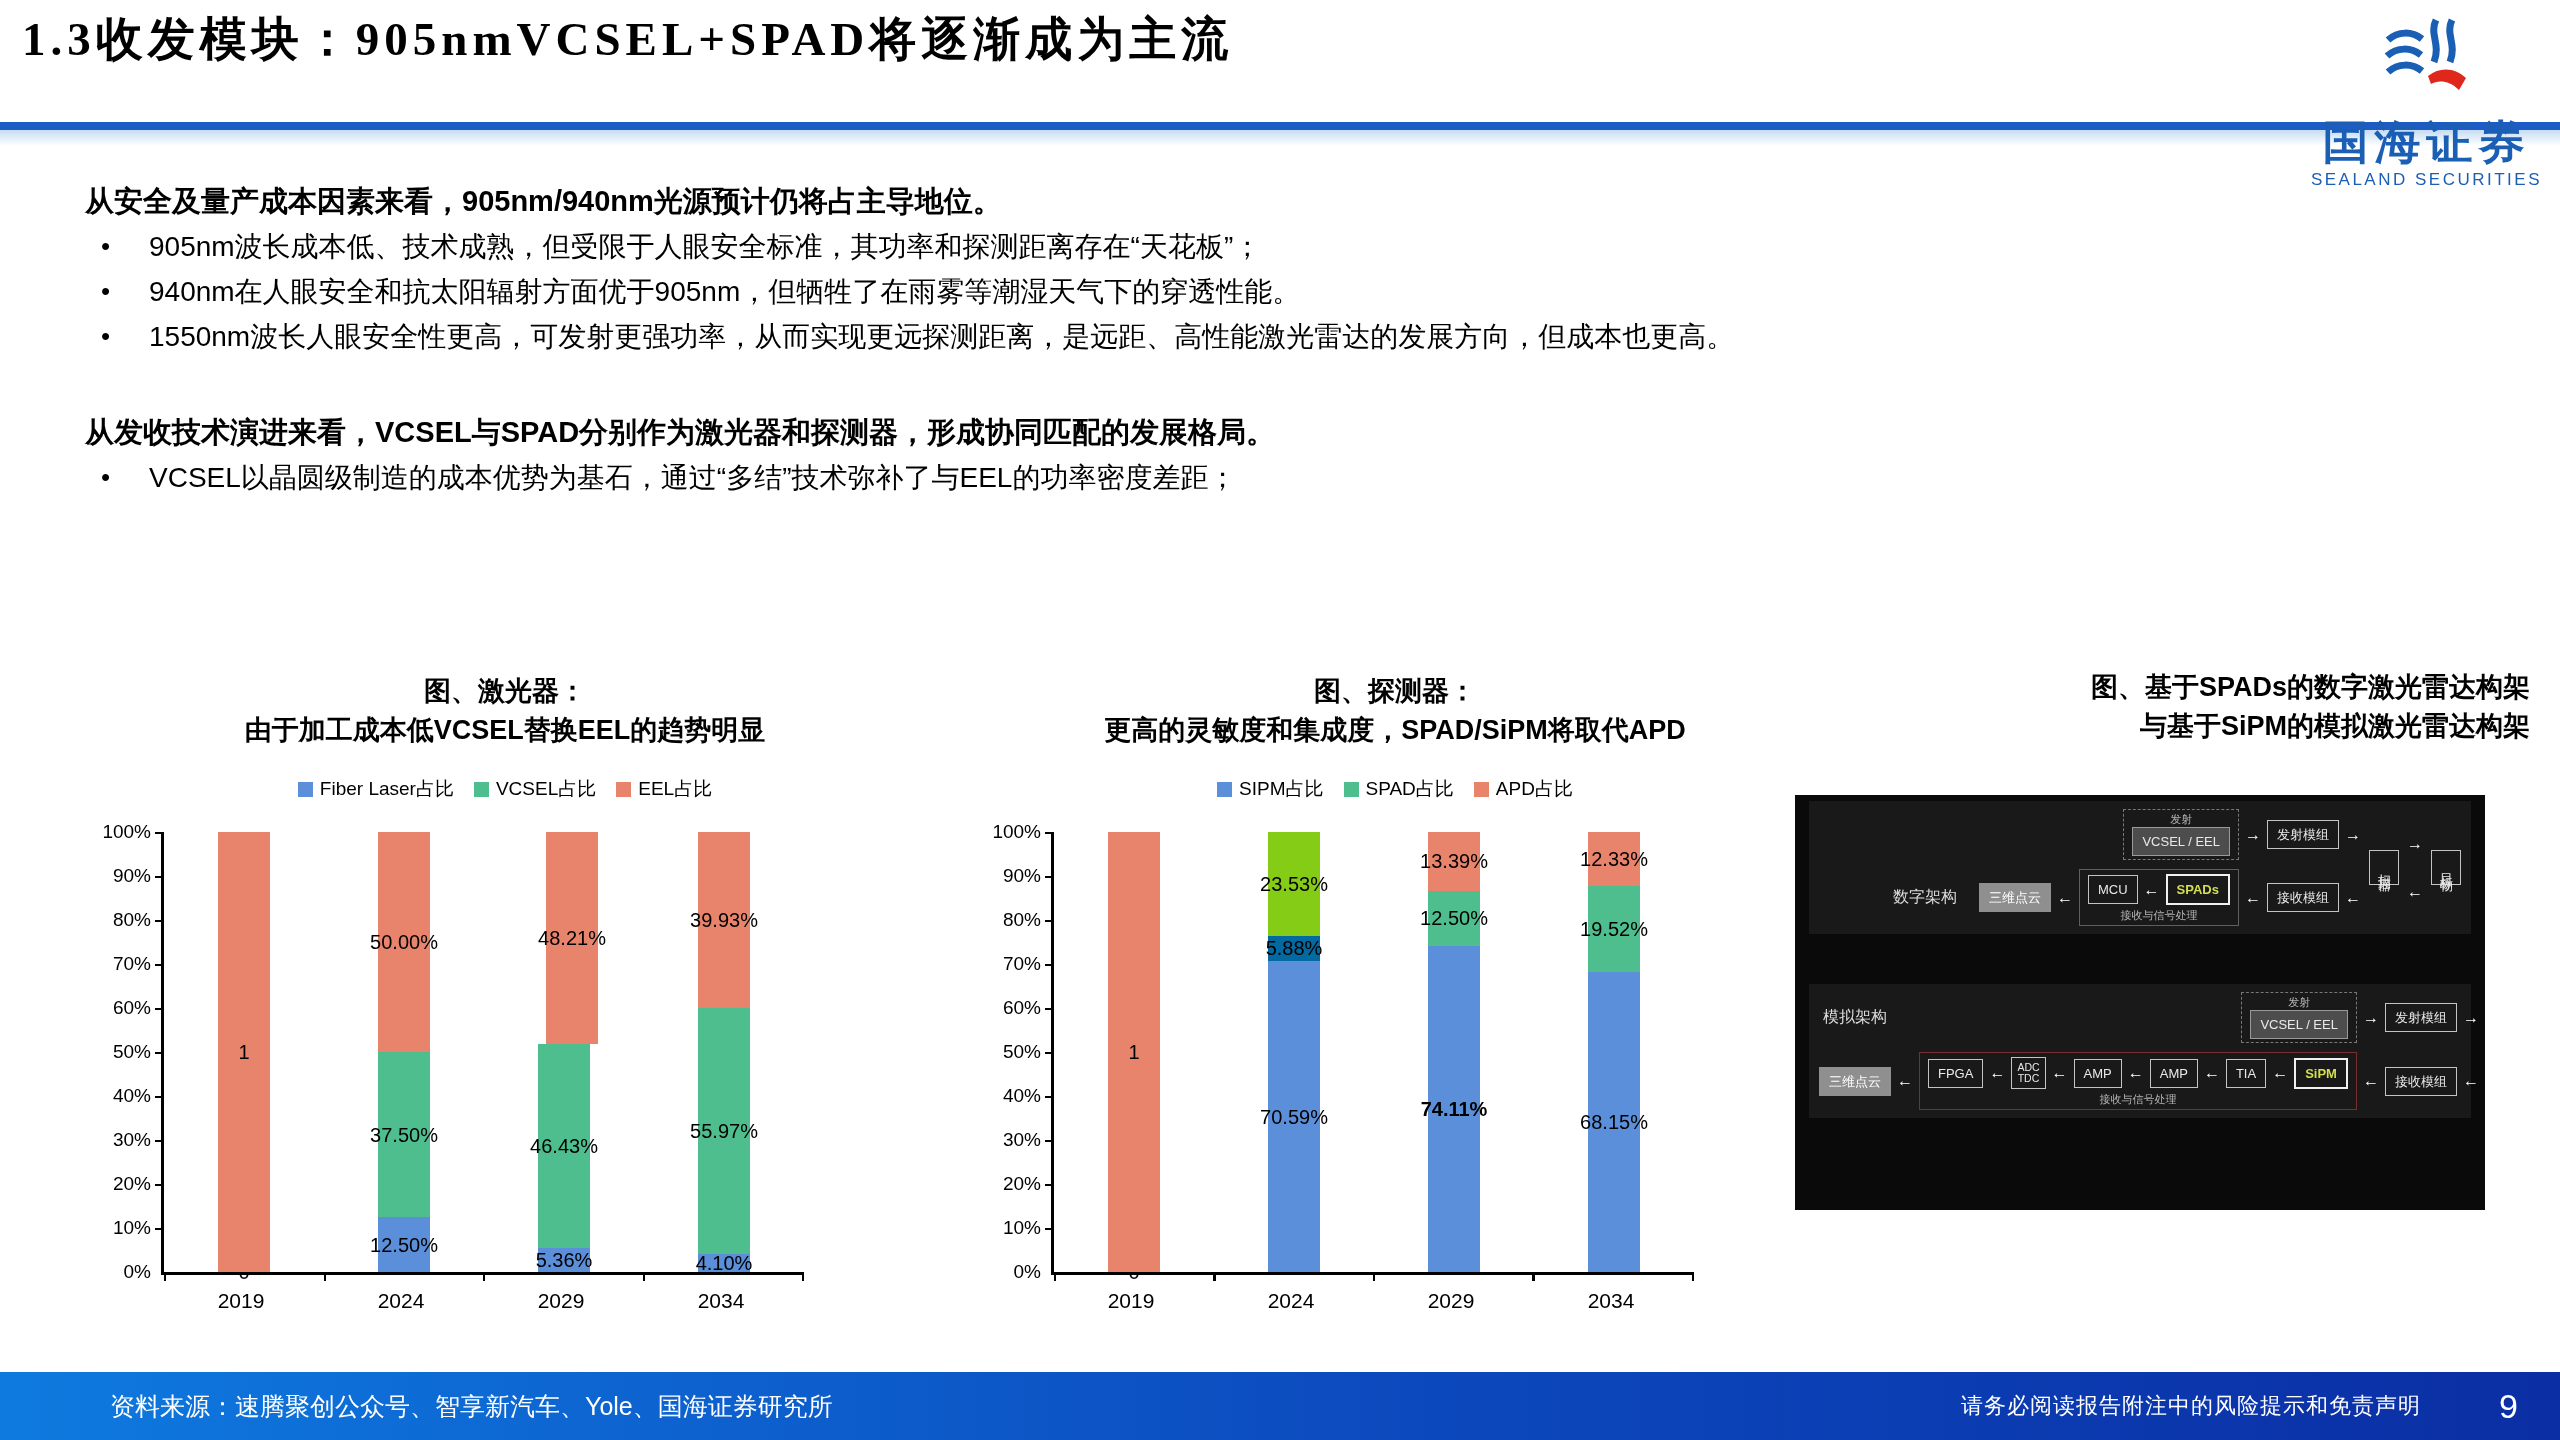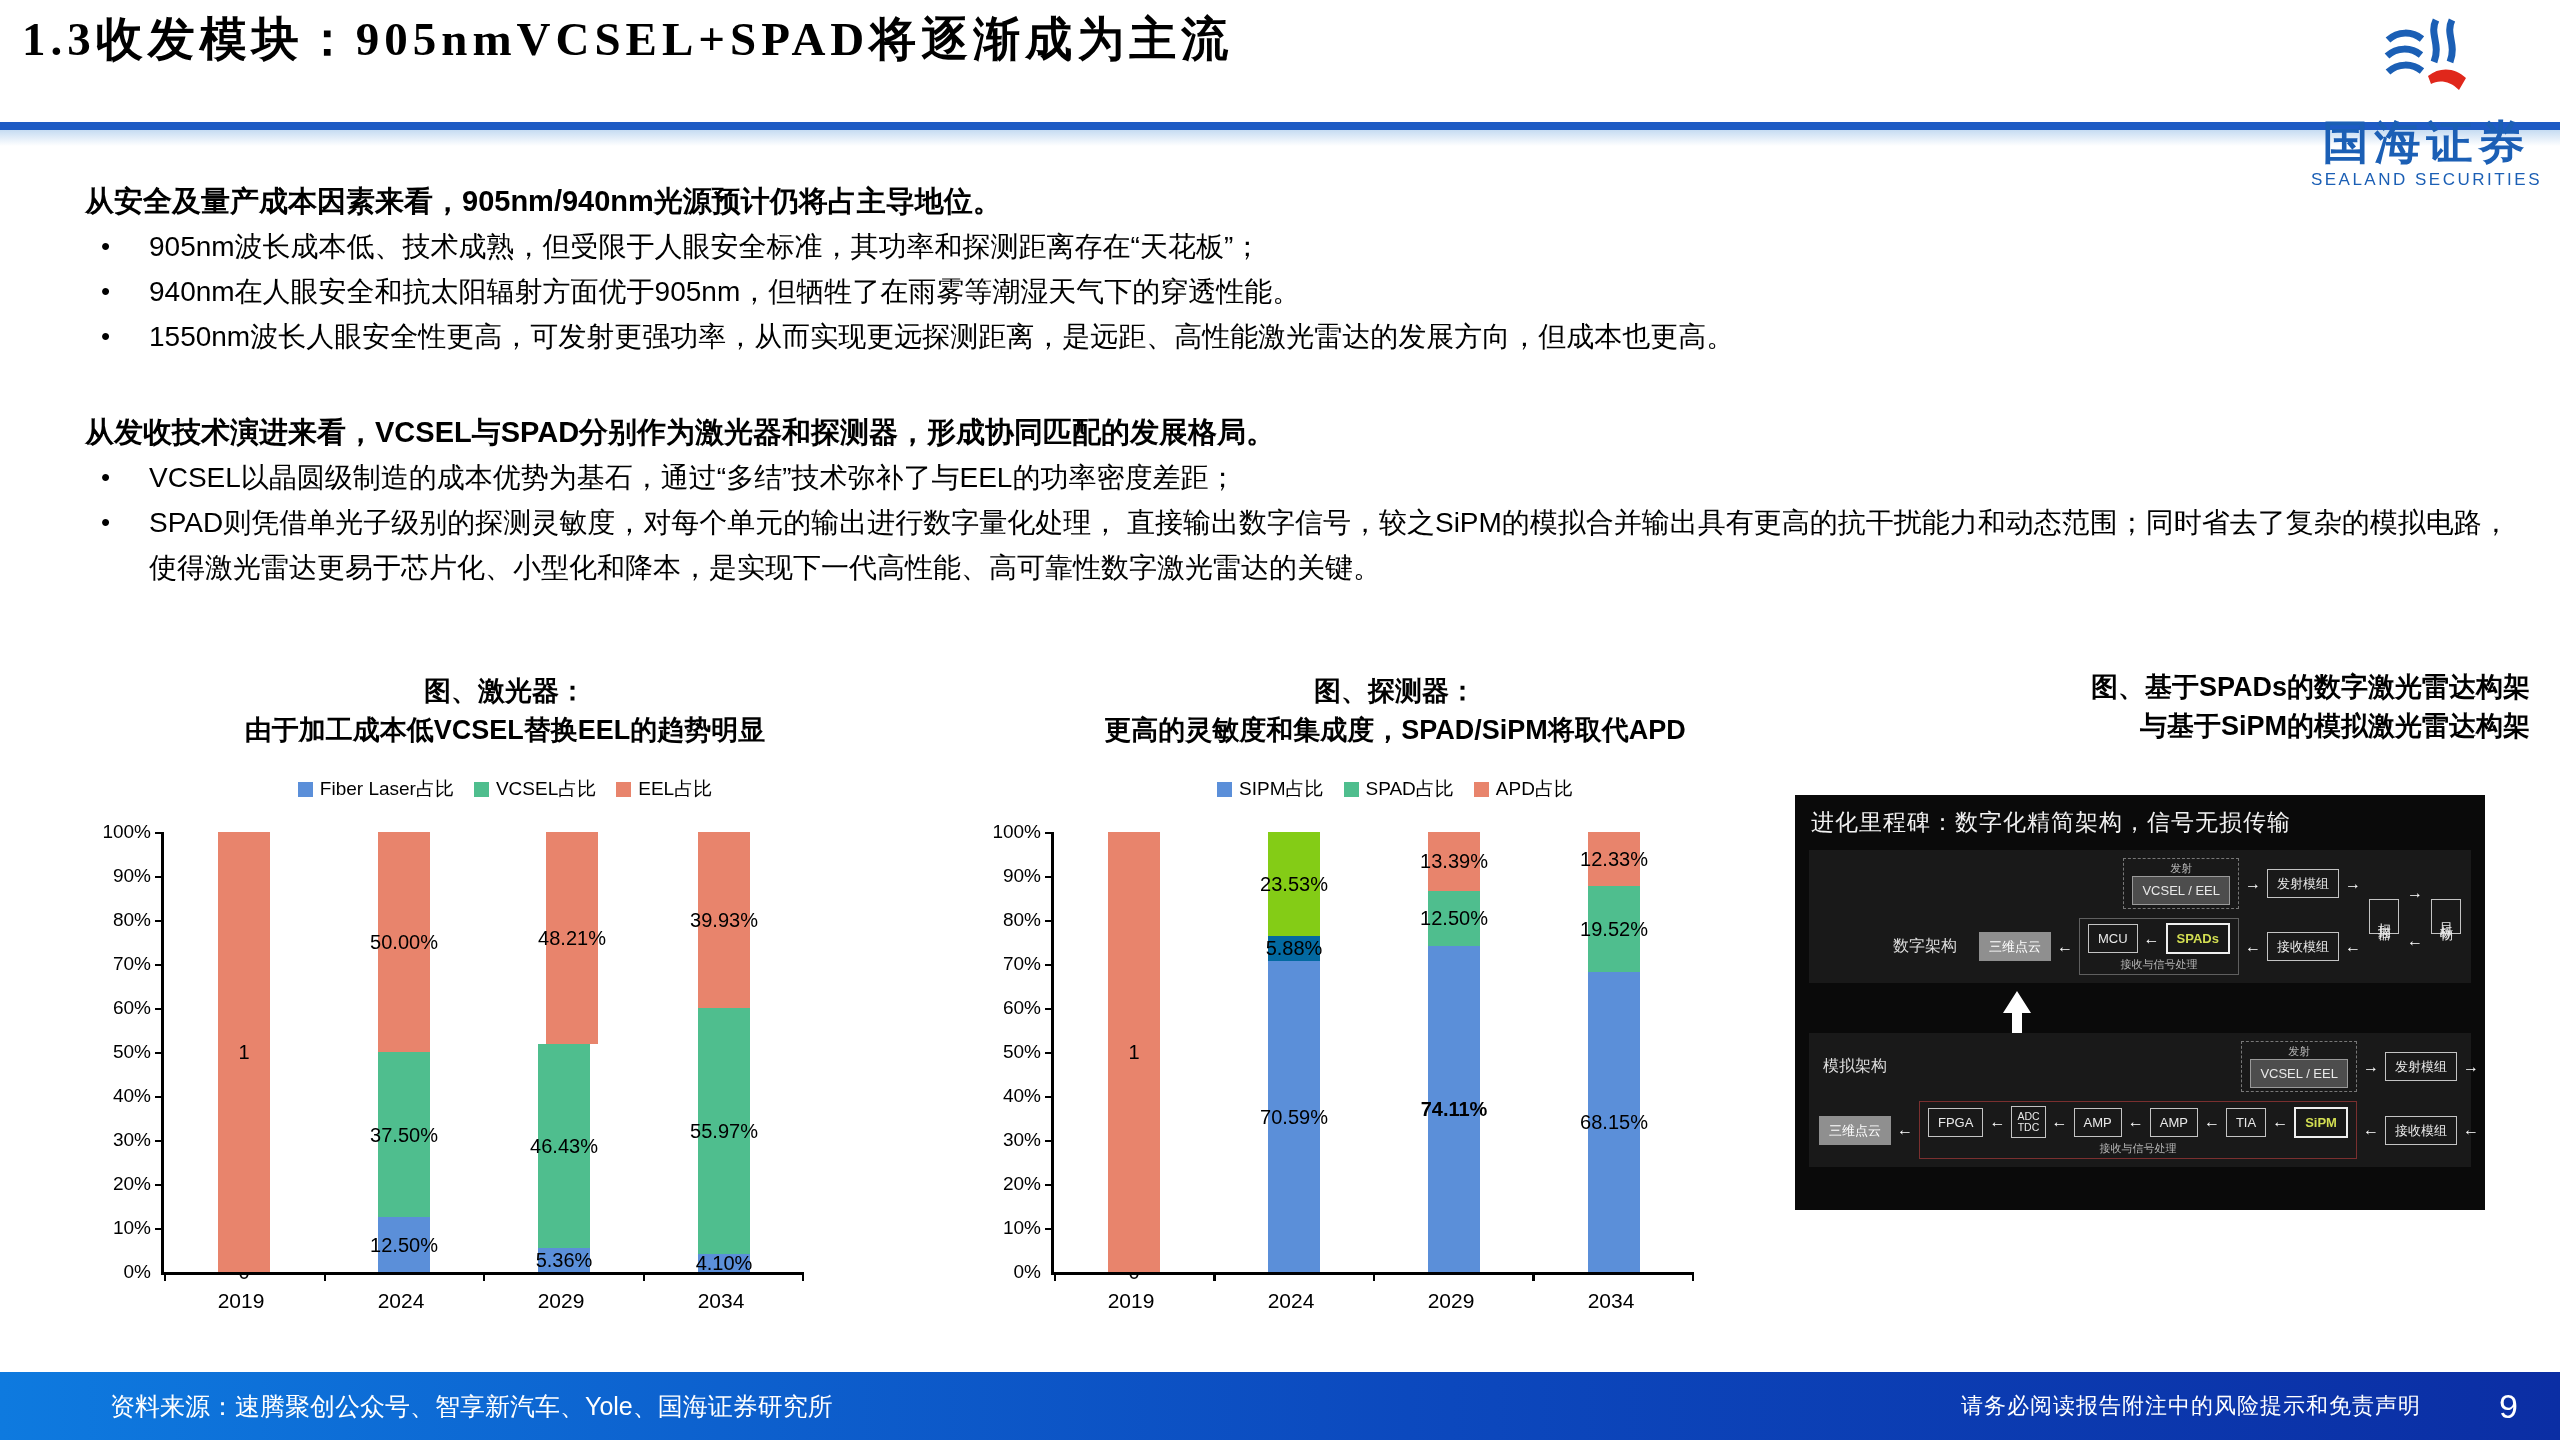--- a/index.html
+++ b/index.html
@@ -124,21 +124,20 @@
     <ul class="bullets">
       <li>905nm波长成本低、技术成熟，但受限于人眼安全标准，其功率和探测距离存在“天花板”；</li>
       <li>940nm在人眼安全和抗太阳辐射方面优于905nm，但牺牲了在雨雾等潮湿天气下的穿透性能。</li>
       <li>1550nm波长人眼安全性更高，可发射更强功率，从而实现更远探测距离，是远距、高性能激光雷达的发展方向，但成本也更高。</li>
     </ul>
   </div>
   <div class="sec2">
     <div class="sec-heading">从发收技术演进来看，VCSEL与SPAD分别作为激光器和探测器，形成协同匹配的发展格局。</div>
     <ul class="bullets">
       <li>VCSEL以晶圆级制造的成本优势为基石，通过“多结”技术弥补了与EEL的功率密度差距；</li>
-      <li>SPAD则凭借单光子级别的探测灵敏度，对每个单元的输出进行数字量化处理， 直接输出数字信号，较之SiPM的模拟合并输出具有更高的抗干扰能力和动态范围；同时省去了复杂的模拟电路，使得激光雷达更易于芯片化、小型化和降本，是实现下一代高性能、高可靠性数字激光雷达的关键。</li>
     </ul>
   </div>
 </div>
 
 <div class="chart chart0">
   <div class="chart-title">
     <div>图、激光器：</div>
     <div>由于加工成本低VCSEL替换EEL的趋势明显</div>
   </div>
   <div class="legend">
@@ -293,21 +292,20 @@
     </div>
   </div>
 </div>
 
 <div class="fig-title">
   <div>图、基于SPADs的数字激光雷达构架</div>
   <div>与基于SiPM的模拟激光雷达构架</div>
 </div>
 
 <div class="fig-image">
-  <div class="fig-headline">进化里程碑：数字化精简架构，信号无损传输</div>
 
   <div class="panel">
     <div class="flow">
       <div class="prow prow-end">
         <div class="group group-tx">
           <div class="group-label">发射</div>
           <div class="box boxgray">VCSEL / EEL</div>
         </div>
         <span class="arr">→</span>
         <div class="box">发射模组</div>

